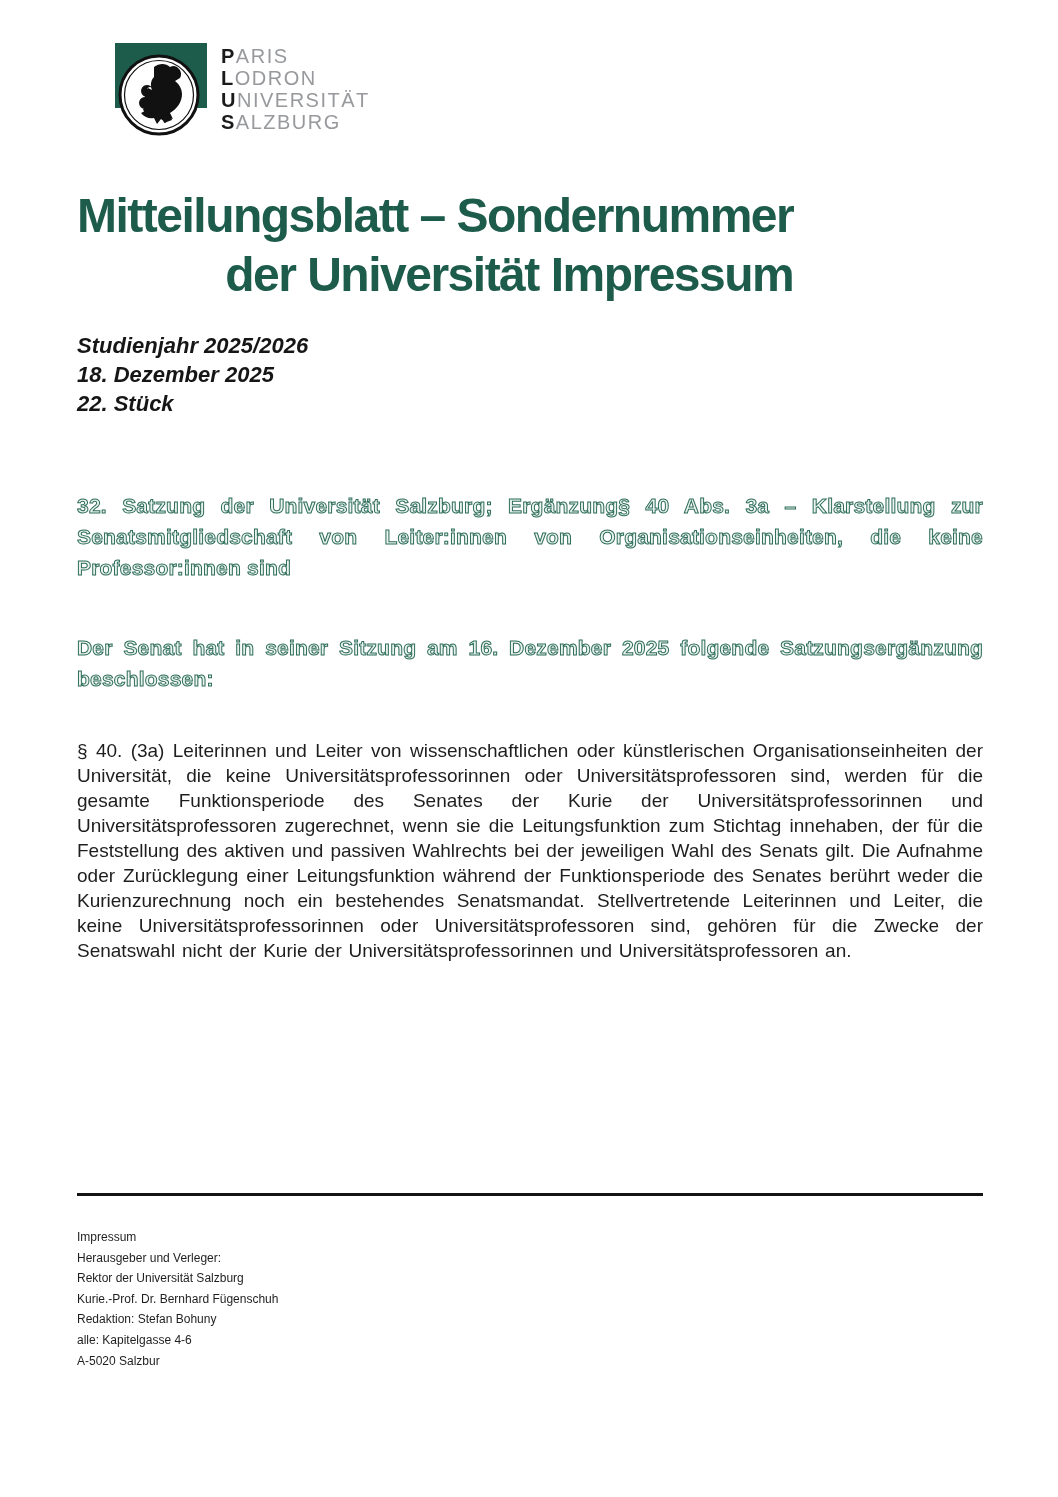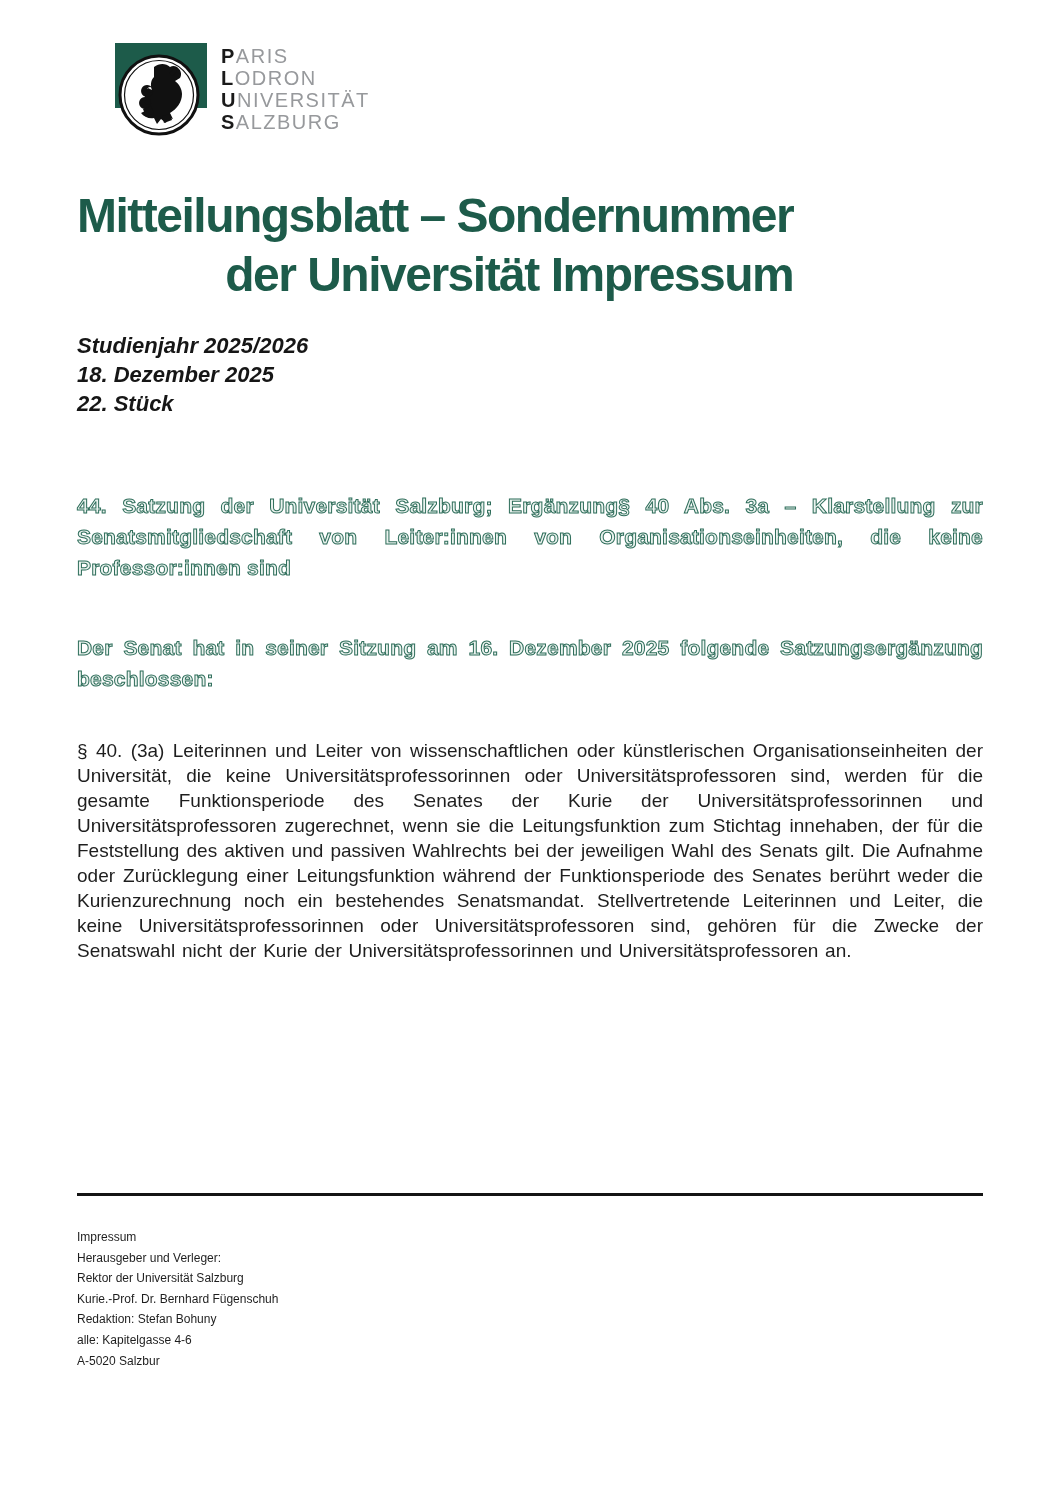--- a/index.html
+++ b/index.html
@@ -169,21 +169,21 @@
     <div>Mitteilungsblatt – Sondernummer</div>
     <div>der Universität Impressum</div>
   </h1>
 
   <div class="meta">
     <div>Studienjahr 2025/2026</div>
     <div>18. Dezember 2025</div>
     <div>22. Stück</div>
   </div>
 
-  <p class="green-outline section-heading">44. Satzung der Universität Salzburg; Ergänzung§ 40 Abs. 3a – Klarstellung zur Senatsmitgliedschaft von Leiter:innen von Organisationseinheiten, die keine Professor:innen sind</p>
+  <p class="green-outline section-heading">32. Satzung der Universität Salzburg; Ergänzung§ 40 Abs. 3a – Klarstellung zur Senatsmitgliedschaft von Leiter:innen von Organisationseinheiten, die keine Professor:innen sind</p>
 
   <p class="green-outline section-intro">Der Senat hat in seiner Sitzung am 16. Dezember 2025 folgende Satzungsergänzung beschlossen:</p>
 
   <p class="body-text">§ 40. (3a) Leiterinnen und Leiter von wissenschaftlichen oder künstlerischen Organisationseinheiten der Universität, die keine Universitätsprofessorinnen oder Universitätsprofessoren sind, werden für die gesamte Funktionsperiode des Senates der Kurie der Universitätsprofessorinnen und Universitätsprofessoren zugerechnet, wenn sie die Leitungsfunktion zum Stichtag innehaben, der für die Feststellung des aktiven und passiven Wahlrechts bei der jeweiligen Wahl des Senats gilt. Die Aufnahme oder Zurücklegung einer Leitungsfunktion während der Funktionsperiode des Senates berührt weder die Kurienzurechnung noch ein bestehendes Senatsmandat. Stellvertretende Leiterinnen und Leiter, die keine Universitätsprofessorinnen oder Universitätsprofessoren sind, gehören für die Zwecke der Senatswahl nicht der Kurie der Universitätsprofessorinnen und Universitätsprofessoren an.</p>
 
   <div class="divider"></div>
 
   <div class="impressum">
     <div>Impressum</div>
     <div>Herausgeber und Verleger:</div>

